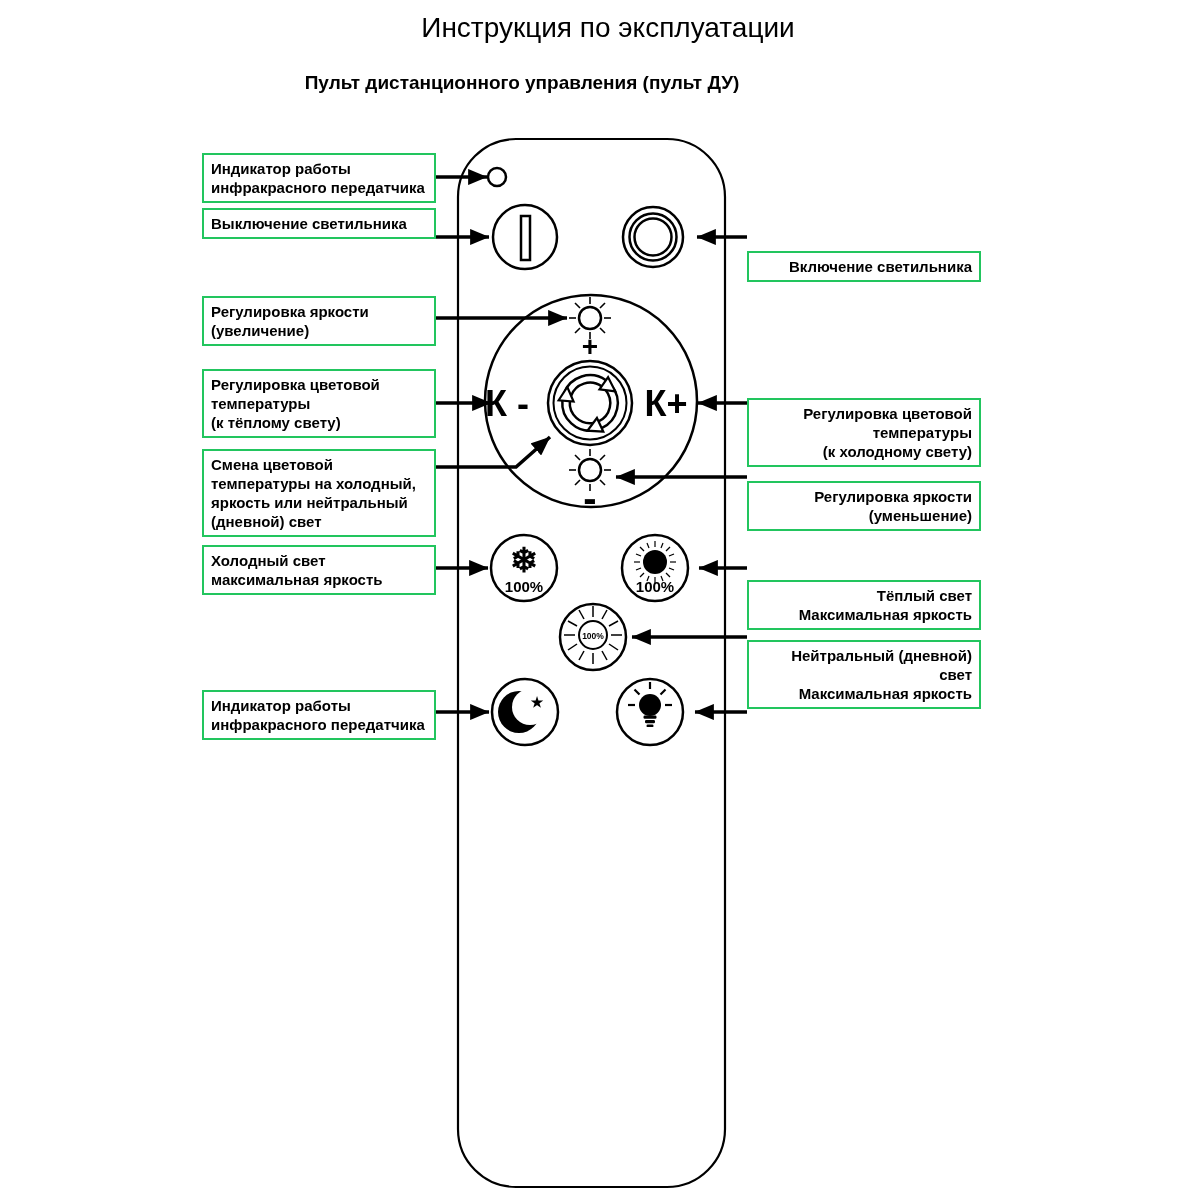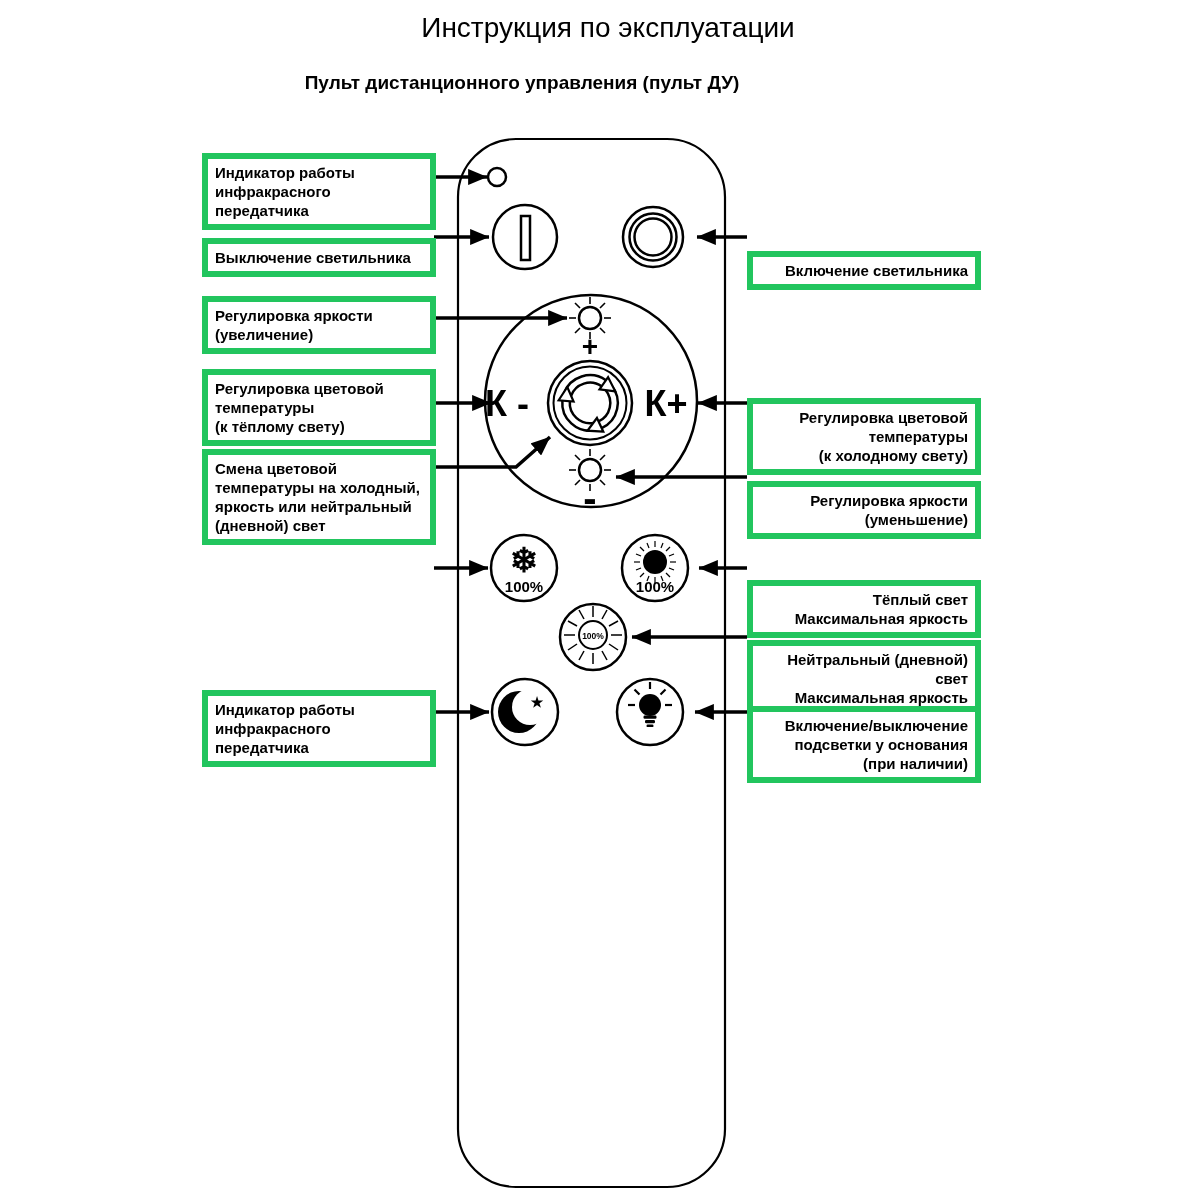--- a/index.html
+++ b/index.html
@@ -11,21 +11,21 @@
     position:absolute;top:12px;left:0;width:1200px;text-align:center;
     font-size:28px;font-weight:normal;color:#000;padding-left:8px;
   }
   .subtitle{
     position:absolute;top:72px;left:0;width:1044px;text-align:center;
     font-size:19px;font-weight:bold;color:#000;
   }
   .diagram-svg{position:absolute;left:0;top:0;}
   .lbox{
     position:absolute;width:234px;box-sizing:border-box;
-    border:6px solid #22c55e;background:#fff;
+    border:2px solid #22c55e;background:#fff;
     font-size:15px;font-weight:bold;line-height:19px;color:#000;
     padding:4px 7px;white-space:pre-line;
   }
   .lbox.l{left:202px;text-align:left;}
   .lbox.r{left:747px;text-align:right;margin-top:28px;}
   .svgtext{font-family:"Liberation Sans",sans-serif;font-weight:bold;fill:#000;}
 </style>
 </head>
 <body>
 
@@ -203,40 +203,39 @@
       <path d="M747,403 H698" marker-end="url(#ah)"></path>
       <path d="M747,477 H616" marker-end="url(#ah)"></path>
       <path d="M747,568 H699" marker-end="url(#ah)"></path>
       <path d="M747,637 H632" marker-end="url(#ah)"></path>
       <path d="M747,712 H695" marker-end="url(#ah)"></path>
     </g>
   </svg>
 
   <div class="lbox l" style="top:153px">Индикатор работы
 инфракрасного передатчика</div>
-  <div class="lbox l" style="top:238px">Выключение светильника</div>
+  <div class="lbox l" style="top:208px">Выключение светильника</div>
   <div class="lbox l" style="top:296px">Регулировка яркости
 (увеличение)</div>
   <div class="lbox l" style="top:369px">Регулировка цветовой
 температуры
 (к тёплому свету)</div>
   <div class="lbox l" style="top:449px">Смена цветовой
 температуры на холодный,
 яркость или нейтральный
 (дневной) свет</div>
+  <div class="lbox l" style="top:545px">Холодный свет
+максимальная яркость</div>
   <div class="lbox l" style="top:690px">Индикатор работы
 инфракрасного передатчика</div>
 
   <div class="lbox r" style="top:223px">Включение светильника</div>
   <div class="lbox r" style="top:370px">Регулировка цветовой
 температуры
 (к холодному свету)</div>
   <div class="lbox r" style="top:453px">Регулировка яркости
 (уменьшение)</div>
   <div class="lbox r" style="top:552px">Тёплый свет
 Максимальная яркость</div>
   <div class="lbox r" style="top:612px">Нейтральный (дневной) свет
 Максимальная яркость</div>
-  <div class="lbox r" style="top:678px">Включение/выключение
-подсветки у основания
-(при наличии)</div>
 
 </div>
 
 </body></html>

